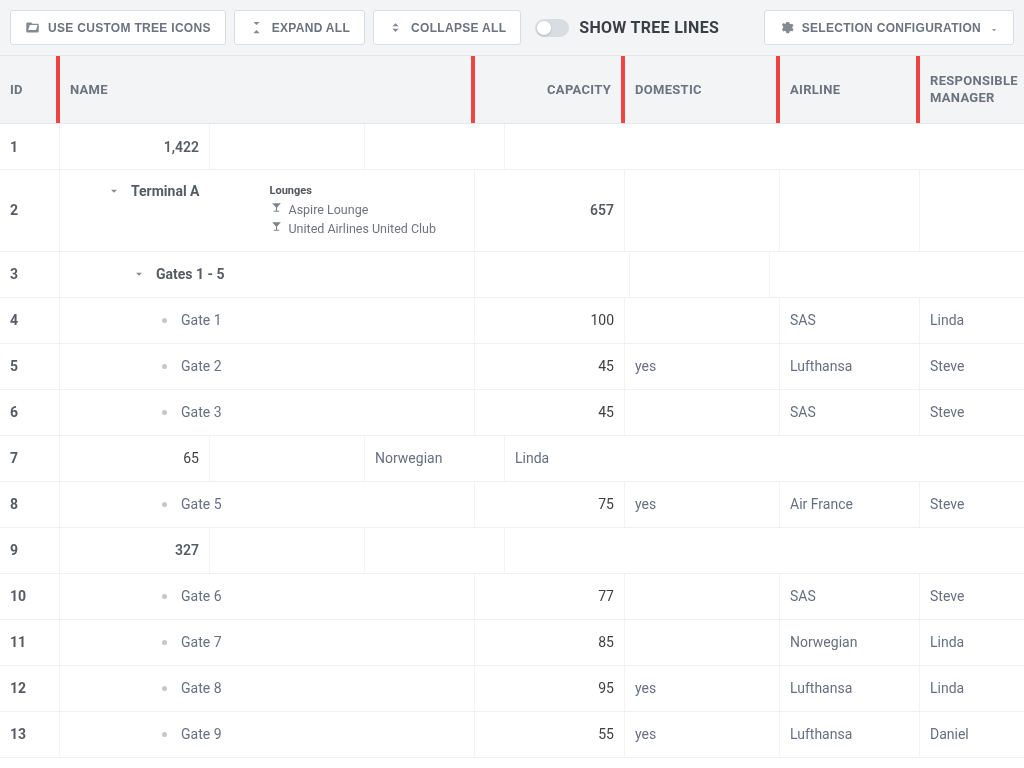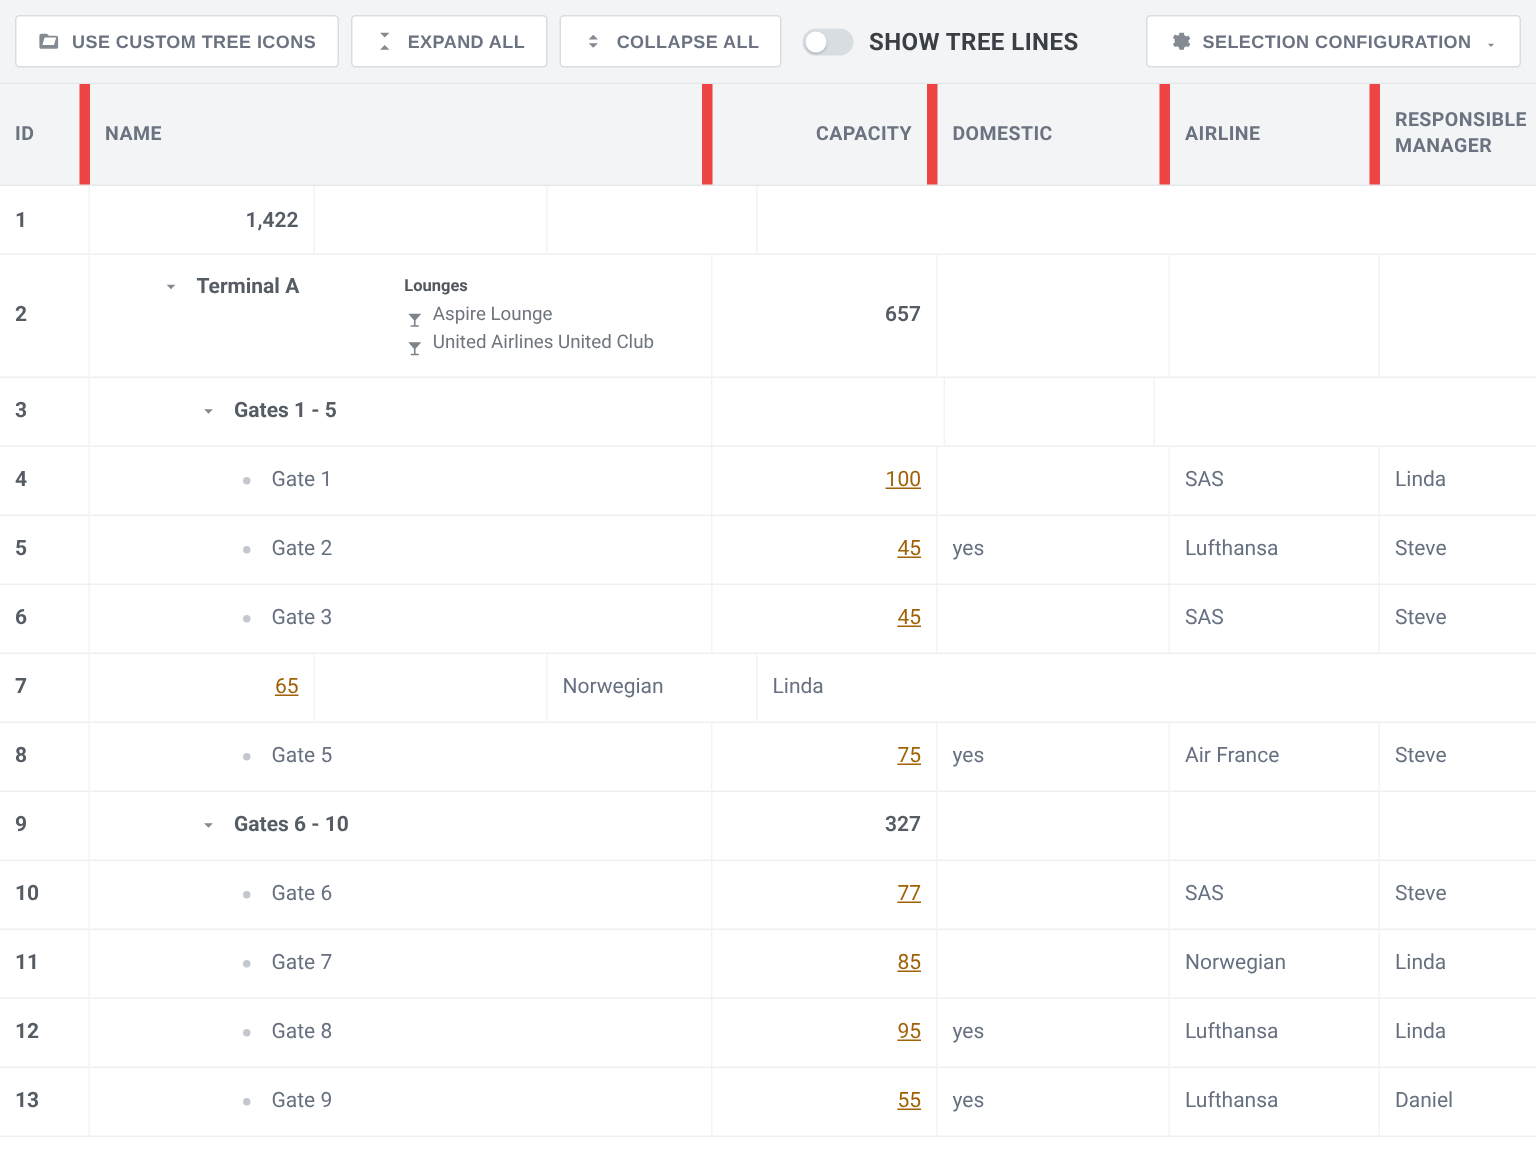--- a/index.html
+++ b/index.html
@@ -81,21 +81,21 @@
     height: 68px;
     align-items: center;
   }
   .col {
     padding: 0 10px;
     color: #6b7280;
     font-size: 13px;
     font-weight: 700;
     letter-spacing: 0.3px;
     text-transform: uppercase;
-    border-right: 7px solid #ef4444;
+    border-right: 4px solid #ef4444;
     height: 100%;
     display: flex;
     align-items: center;
   }
   .col:last-child { border-right: none; }
   .col-id { width: 60px; }
   .col-name { width: 415px; }
   .col-capacity { width: 150px; justify-content: flex-end; }
   .col-domestic { width: 155px; }
   .col-airline { width: 140px; }
@@ -148,27 +148,27 @@
   .leaf-label { color:#667080; }
 
   .lounges {
     margin-left: 70px;
     padding-top: 2px;
   }
   .lounges-title {
     font-size: 11px; font-weight: 700; color:#52565d; margin-bottom: 4px;
   }
   .lounge-item {
-    display:flex; align-items:flex-end; gap:6px; font-size: 12.5px; color:#6e757e;
+    display:flex; align-items:flex-start; gap:6px; font-size: 12.5px; color:#6e757e;
     line-height: 1.5;
   }
   .glass {
     width: 13px; height: 13px; fill:#7d838b;
   }
-  .cell-capacity.plain { font-weight: 400; color:#a16207;text-decoration:underline; }
+  .cell-capacity.plain { font-weight: 400; color:#404040; }
 </style>
 </head>
 <body>
 
 <div class="toolbar">
   <button class="btn">
     <svg viewBox="0 0 24 24">
         <path d="M20 6h-8l-2-2H4a2 2 0 0 0-2 2v12a2 2 0 0 0 2 2h16a2 2 0 0 0 2-2V8a2 2 0 0 0-2-2zm0 2-2.4 8H5.2l2.4-8H20z"></path>
       </svg>
     <span>USE CUSTOM TREE ICONS</span>
@@ -346,33 +346,20 @@
         </div>
     </div>
     <div class="cell cell-capacity plain">75</div>
     <div class="cell cell-domestic">yes</div>
     <div class="cell cell-airline">Air France</div>
     <div class="cell cell-manager">Steve</div>
   </div>
 
   <div class="row">
     <div class="cell cell-id">9</div>
-    <div class="cell cell-name">
-      <div class="name-inner">
-          <div class="name-left">
-        <span class="ind ind-2"></span>
-        <span class="tree-toggle">
-              <svg viewBox="0 0 24 24">
-                <path d="M7 10l5 5 5-5z"></path>
-              </svg>
-            </span>
-        <span class="node-label">Gates 6 - 10</span>
-      </div>
-        </div>
-    </div>
     <div class="cell cell-capacity">327</div>
     <div class="cell cell-domestic"></div>
     <div class="cell cell-airline"></div>
     <div class="cell cell-manager"></div>
   </div>
 
   <div class="row">
     <div class="cell cell-id">10</div>
     <div class="cell cell-name">
       <div class="name-inner">

